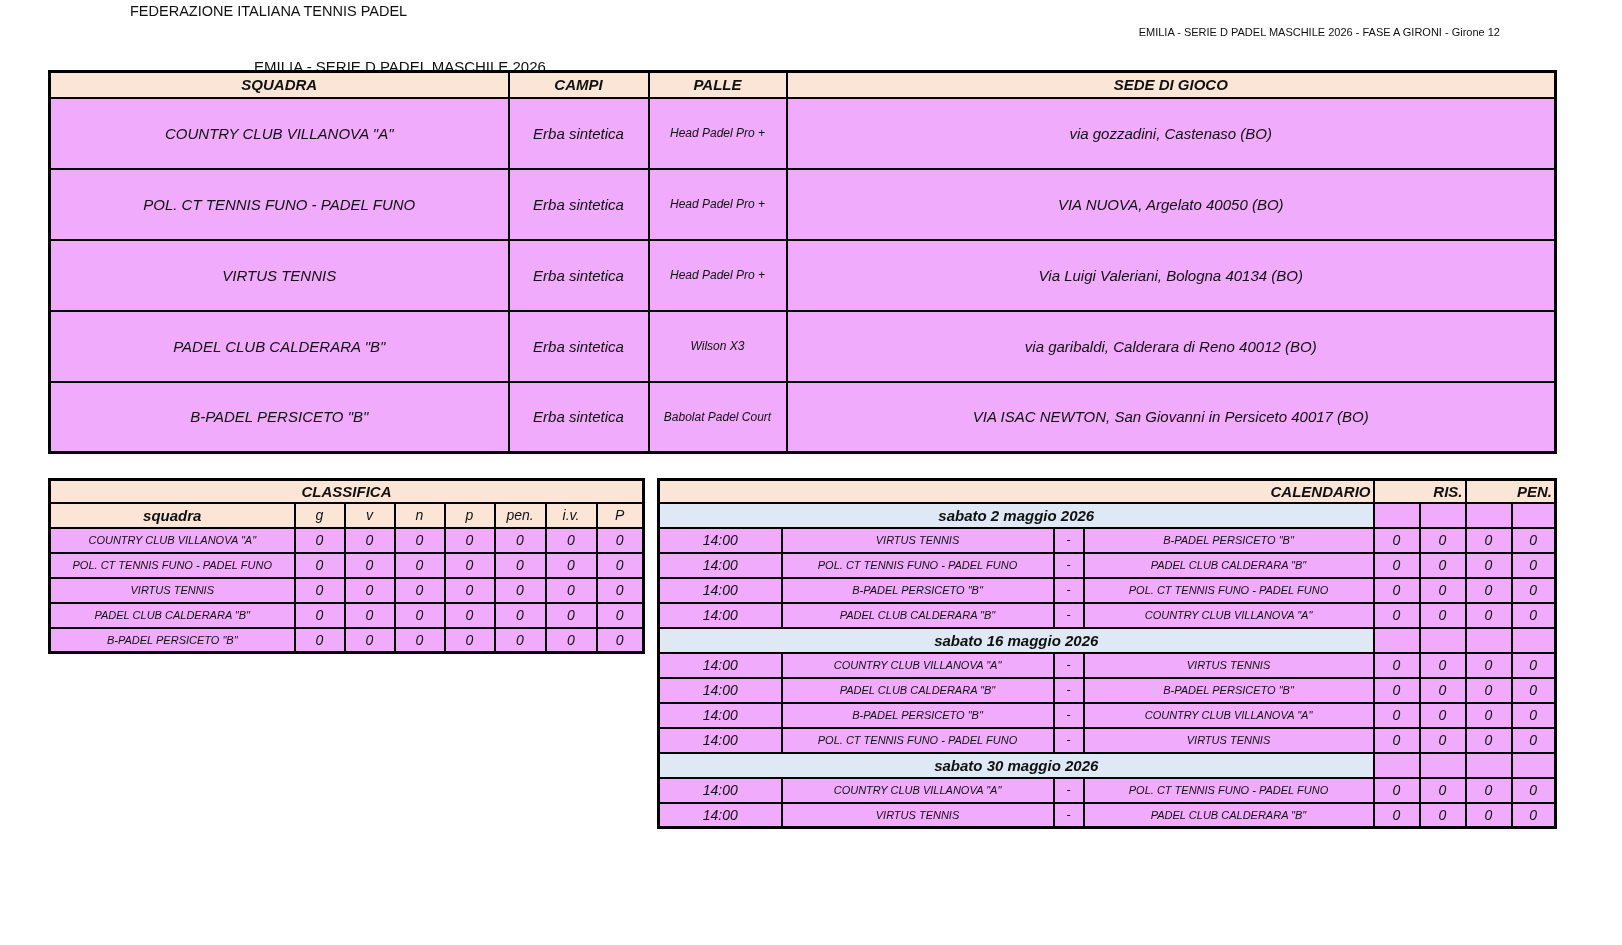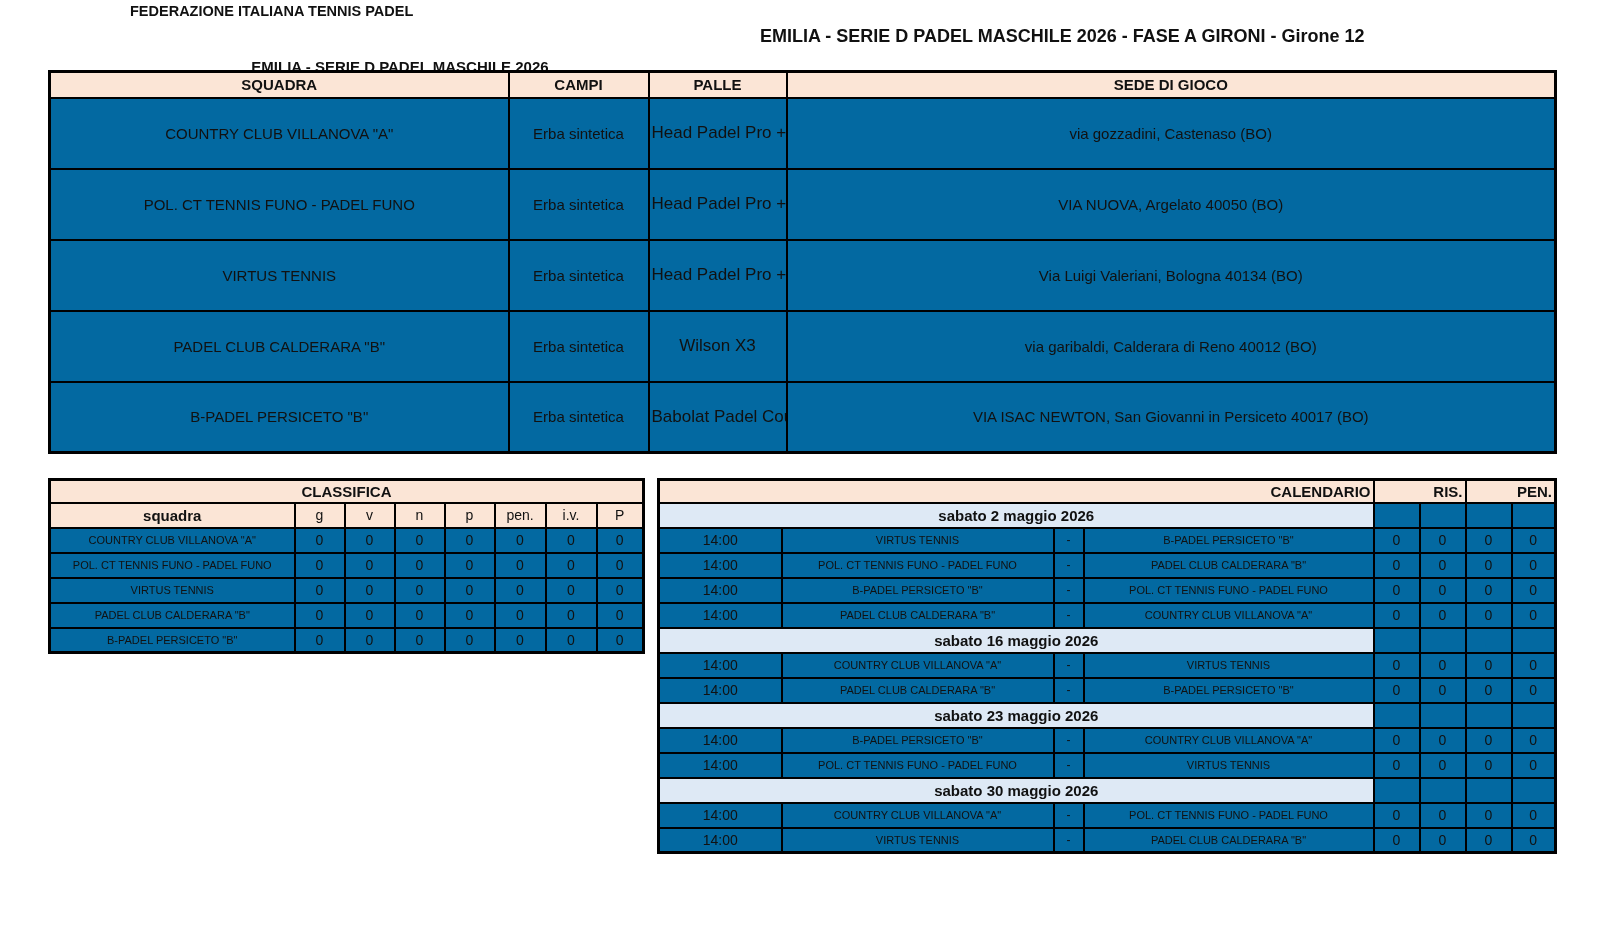--- a/index.html
+++ b/index.html
@@ -2,37 +2,37 @@
 <html style="--header_bg: #FBE5D6; --date_bg: #DEE9F5; --border: #000000;"><head>
 <meta charset="utf-8">
 <style>
   * { margin:0; padding:0; box-sizing:border-box; }
   html,body { background:#ffffff; }
   body {
     width:1622px; height:945px; position:relative; overflow:hidden;
     font-family:"Liberation Sans", sans-serif; color:#111;
   }
   .abs { position:absolute; }
-  .hdr { font-weight:bold; white-space:nowrap; }
+  .hdr { font-weight:normal; white-space:nowrap; }
   .fed   { left:130px; top:3px;  font-size:14.5px; }
   .tleft { left:50px;  top:26px; width:700px; text-align:center; font-size:15px;margin-top:32px; }
-  .tright{ left:760px; top:26px; width:740px; text-align:left; font-size:18px; }
-
-  table { border-collapse:collapse; table-layout:fixed; background:#0369a1; }
+  .tright{ left:760px; top:26px; width:740px; text-align:right; font-size:11px; }
+
+  table { border-collapse:collapse; table-layout:fixed; background:#f0abfc;font-style:italic; }
   th, td {
     border:2px solid #000; text-align:center; vertical-align:middle;
     overflow:hidden; white-space:nowrap; padding:0 2px;
   }
   th { background:var(--header_bg, #FBE5D6); font-weight:bold; }
 
   
   .teams { left:48px; top:70px; width:1509px; border:3px solid #000; }
   .teams th { height:26px; font-size:15px; }
   .teams td { height:71px; font-size:15px; }
-  .teams td.palle { font-size:17px; }
+  .teams td.palle { font-size:12px; }
 
   
   .classifica { left:48px; top:478px; width:597px; border:3px solid #000; }
   .classifica .title-row th { height:23px; font-size:15px; }
   .classifica .head-row th { height:25px; font-size:15px; }
   .classifica .head-row th.squadra-h { font-weight:bold; }
   .classifica .head-row th:not(.squadra-h) { font-weight:normal; font-size:14px; }
   .classifica td { height:25px; font-size:14px; }
   .classifica td.tname { font-size:11px; }
 
@@ -267,27 +267,20 @@
     <td class="team">PADEL CLUB CALDERARA "B"</td>
     <td class="sep">-</td>
     <td class="team">B-PADEL PERSICETO "B"</td>
     <td>0</td>
     <td>0</td>
     <td>0</td>
     <td>0</td>
   </tr>
 
   <tr>
-    <td colspan="4" class="date">sabato 23 maggio 2026</td>
-    <td></td>
-        <td></td>
-    <td></td>
-        <td></td>
-  </tr>
-  <tr>
     <td>14:00</td>
     <td class="team">B-PADEL PERSICETO "B"</td>
     <td class="sep">-</td>
     <td class="team">COUNTRY CLUB VILLANOVA "A"</td>
     <td>0</td>
     <td>0</td>
     <td>0</td>
     <td>0</td>
   </tr>
   <tr>

